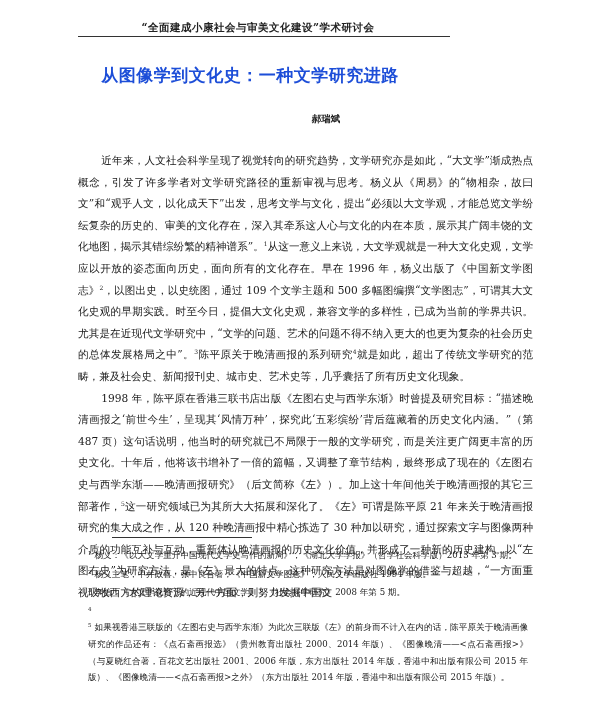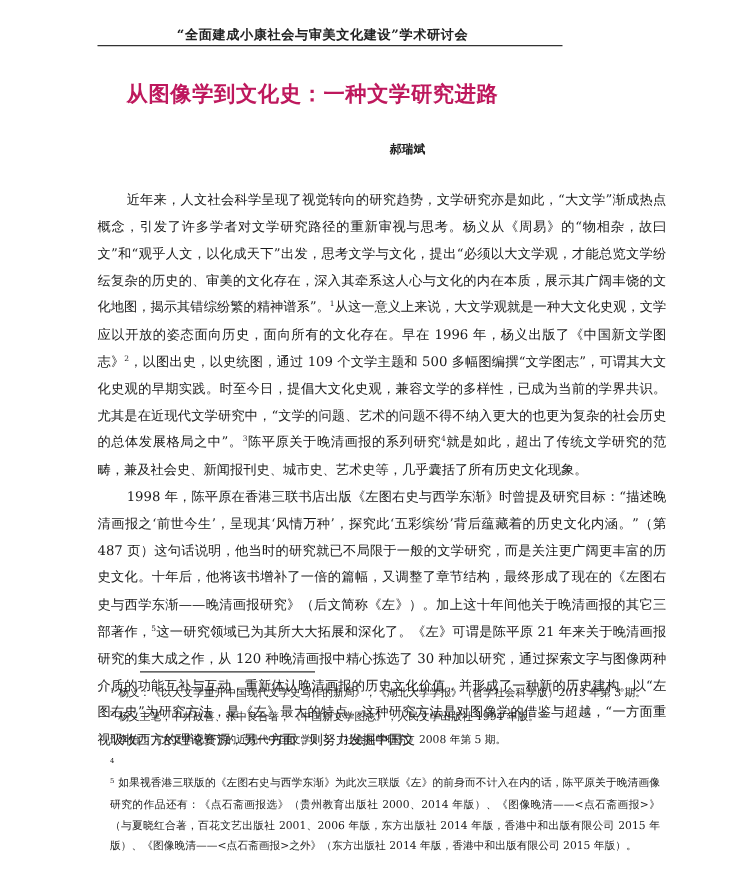--- a/index.html
+++ b/index.html
@@ -10,21 +10,21 @@
   .running-head {
     position: absolute; left: 0; top: 21px; width: 516px; text-align: center;
     font-size: 10.5px; font-weight: bold; letter-spacing: 0.5px; color: #222;
   }
   .head-rule {
     position: absolute; left: 78px; top: 36px; width: 372px; height: 0;
     border-top: 1px solid #333;
   }
   .title {
     position: absolute; left: 0; top: 64px; width: 500px; text-align: center;
-    font-size: 17px; font-weight: bold; letter-spacing: 0.5px; color: #be185d;
+    font-size: 17px; font-weight: bold; letter-spacing: 0.5px; color: #1d4ed8;
   }
   .author {
     position: absolute; left: 0; top: 113px; width: 600px; text-align: center;
     font-size: 9.5px; font-weight: bold; color: #222; padding-left: 26px;
   }
   .body-text {
     position: absolute; left: 78px; top: 150px; width: 455px;
     font-size: 10.6px; line-height: 21.6px; text-align: justify; color: #1a1a1a;
   }
   .body-text p { margin: 0; text-indent: 2.2em; }

